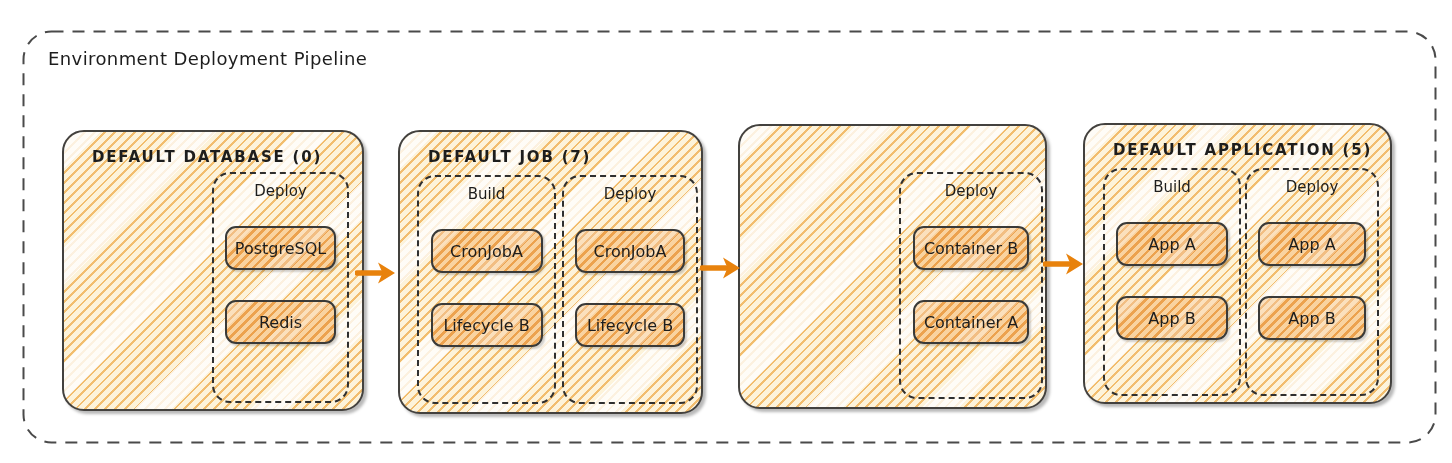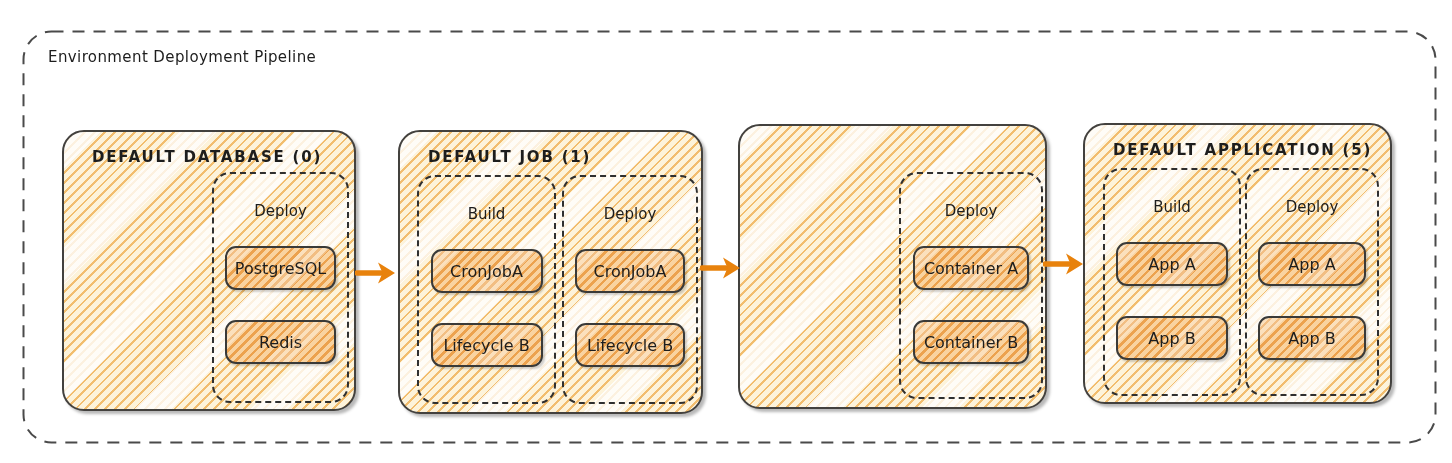--- a/index.html
+++ b/index.html
@@ -10,35 +10,35 @@
     background:#ffffff;
     font-family:"DejaVu Sans", sans-serif;
     color:#1d1d1d;
     overflow:hidden;
   }
 
   .outer-border-svg { position:absolute; left:22px; top:30px; pointer-events:none; }
 
   .pipeline-title {
     position:absolute; left:48px; top:48px;
-    font-size:15px; letter-spacing:0.4px;
+    font-size:18px; letter-spacing:0.4px;
   }
 
   
   .stage {
     position:absolute;
     border:2px solid #43413e;
     border-radius:22px;
     box-shadow:3px 3px 3px rgba(0,0,0,0.28);
     background:
       repeating-linear-gradient(135deg, rgba(255,255,255,0.78) 0 26px, rgba(255,255,255,0) 26px 82px),
       repeating-linear-gradient(135deg, #f2bd6e 0 2px, rgba(0,0,0,0) 2px 7px),
       #fdf3da;
   }
-  .stage-0 { left:62px;   top:130px; width:290px; height:277px; }
+  .stage-0 { left:62px;   top:130px; width:290px; height:277px;padding-left:8px; }
   .stage-1 { left:398px;  top:130px; width:301px; height:280px; }
   .stage-2 { left:738px;  top:124px; width:305px; height:281px; }
   .stage-3 { left:1083px; top:123px; width:305px; height:277px; }
 
   .stage-title {
     position:absolute; left:28px; top:16px;
     font-size:15px; font-weight:600; letter-spacing:1.8px;
     white-space:nowrap;
   }
 
@@ -49,21 +49,21 @@
     border-radius:18px;
   }
   .stage-0 .group-deploy { left:148px; top:40px; width:133px; height:227px; }
   .stage-1 .group-build  { left:17px;  top:43px; width:135px; height:225px; }
   .stage-1 .group-deploy { left:162px; top:43px; width:132px; height:225px; }
   .stage-2 .group-deploy { left:159px; top:46px; width:140px; height:223px; }
   .stage-3 .group-build  { left:18px;  top:43px; width:134px; height:224px; }
   .stage-3 .group-deploy { left:160px; top:43px; width:130px; height:224px; }
 
   .group-label {
-    text-align:center; margin-top:28px; height:20px;
+    text-align:center; margin-top:8px; height:20px;
     font-size:15px;
   }
 
   .item {
     width:80%; height:40px;
     margin:24px auto 0;
     border:2px solid #3a3a38;
     border-radius:11px;
     display:flex; align-items:center; justify-content:center;
     font-size:16px;
@@ -95,38 +95,38 @@
   <div class="stage stage-0">
     <div class="stage-title">DEFAULT DATABASE (0)</div>
     <div class="group group-deploy">
       <div class="group-label">Deploy</div>
       <div class="item">PostgreSQL</div>
       <div class="item">Redis</div>
     </div>
   </div>
 
   <div class="stage stage-1">
-    <div class="stage-title">DEFAULT JOB (1)</div>
+    <div class="stage-title">DEFAULT JOB (7)</div>
     <div class="group group-build">
       <div class="group-label">Build</div>
       <div class="item">CronJobA</div>
       <div class="item">Lifecycle B</div>
     </div>
     <div class="group group-deploy">
       <div class="group-label">Deploy</div>
       <div class="item">CronJobA</div>
       <div class="item">Lifecycle B</div>
     </div>
   </div>
 
   <div class="stage stage-2">
     <div class="group group-deploy">
       <div class="group-label">Deploy</div>
+      <div class="item">Container B</div>
       <div class="item">Container A</div>
-      <div class="item">Container B</div>
     </div>
   </div>
 
   <div class="stage stage-3">
     <div class="stage-title">DEFAULT APPLICATION (5)</div>
     <div class="group group-build">
       <div class="group-label">Build</div>
       <div class="item">App A</div>
       <div class="item">App B</div>
     </div>

